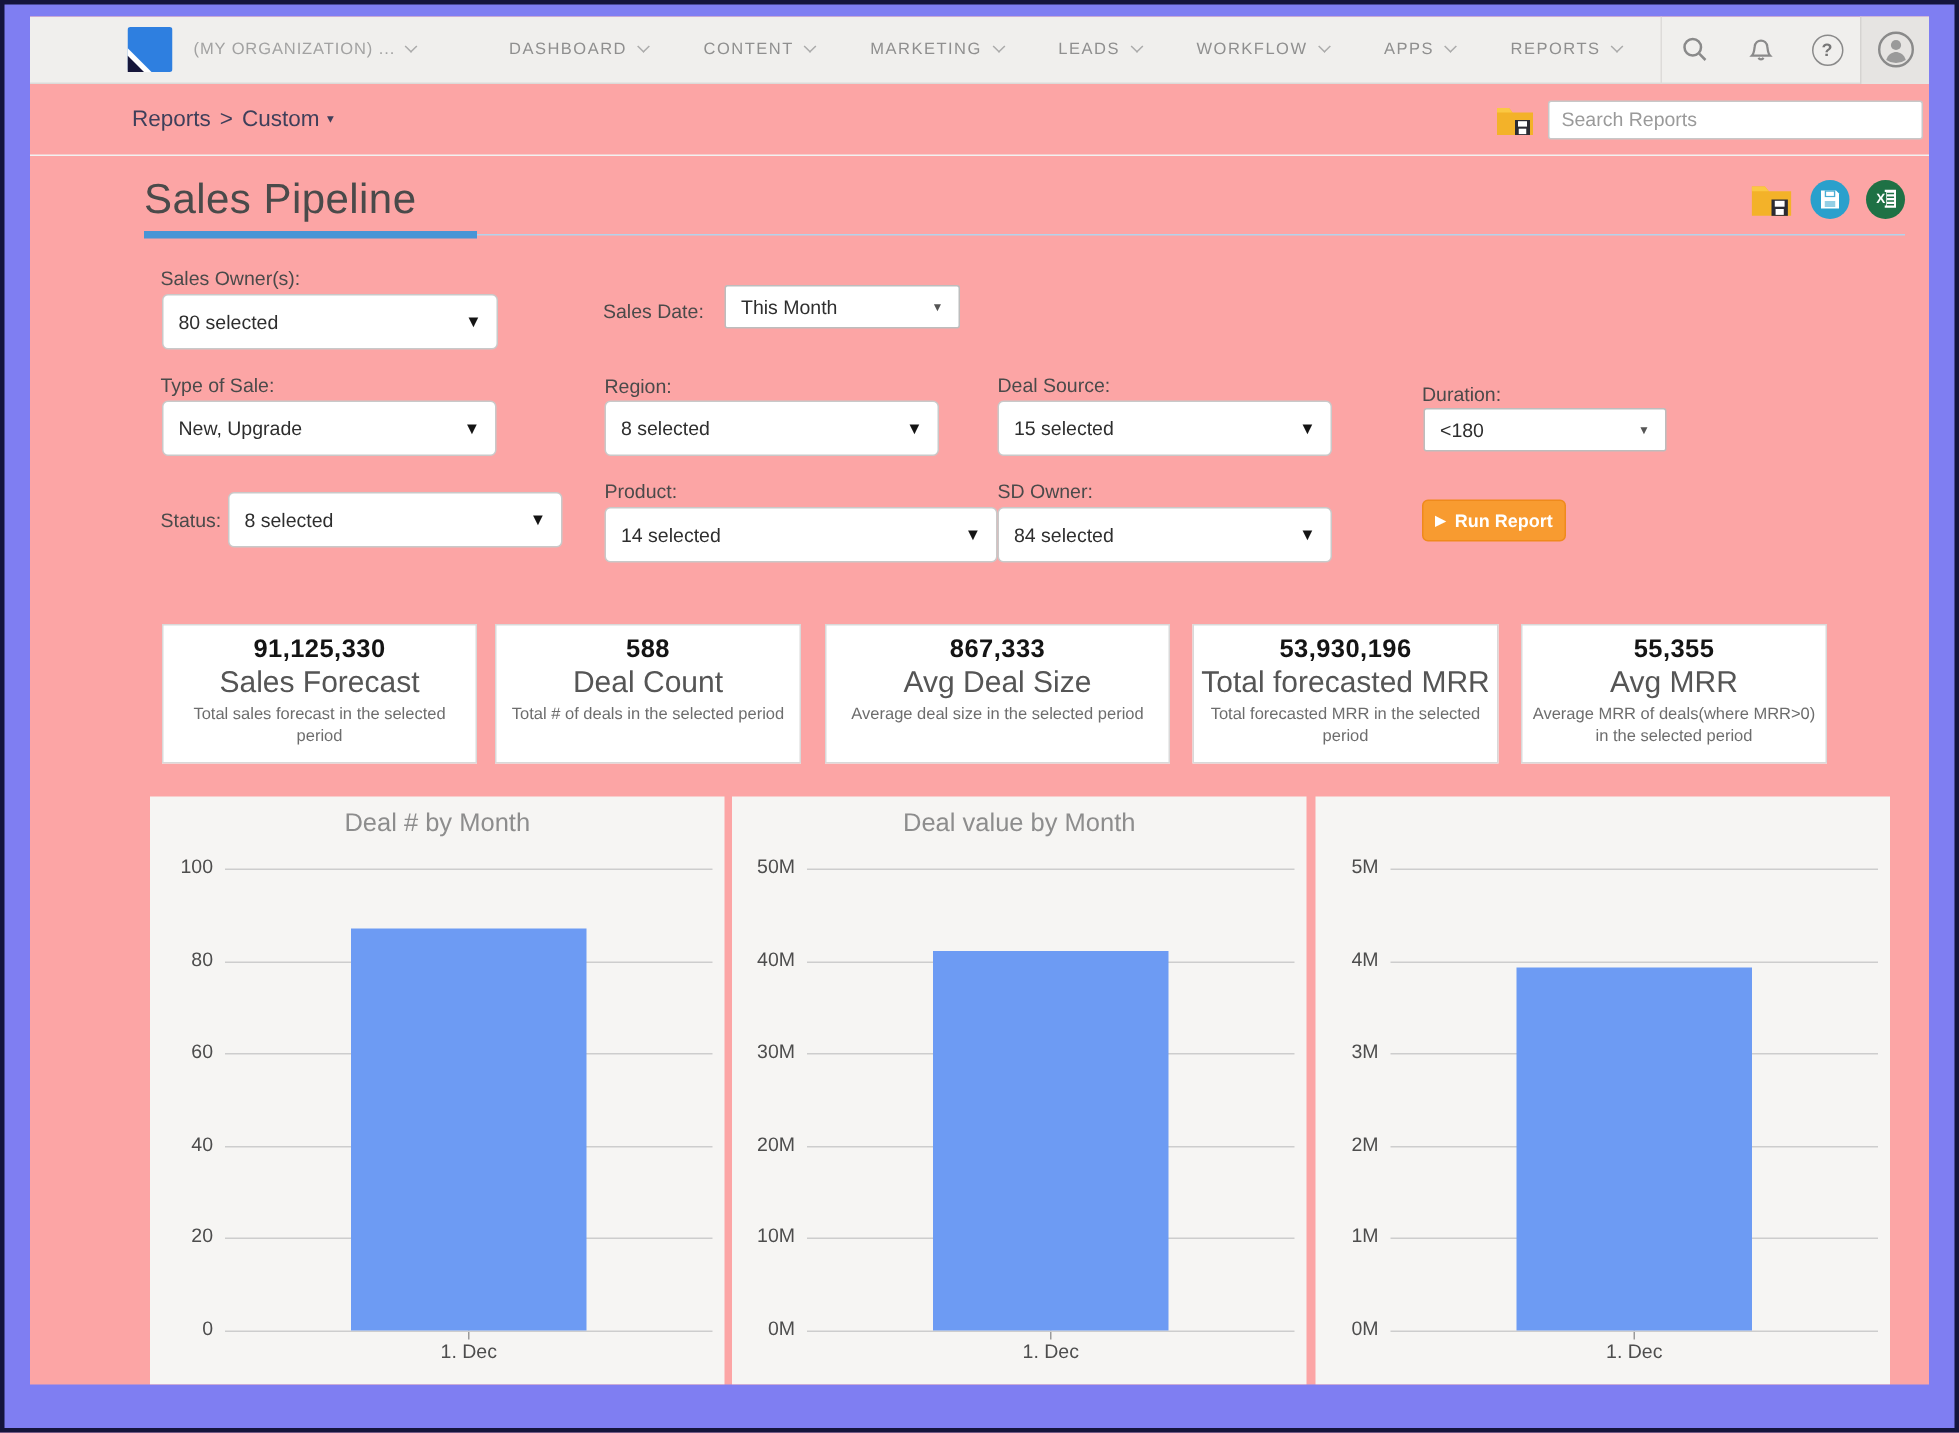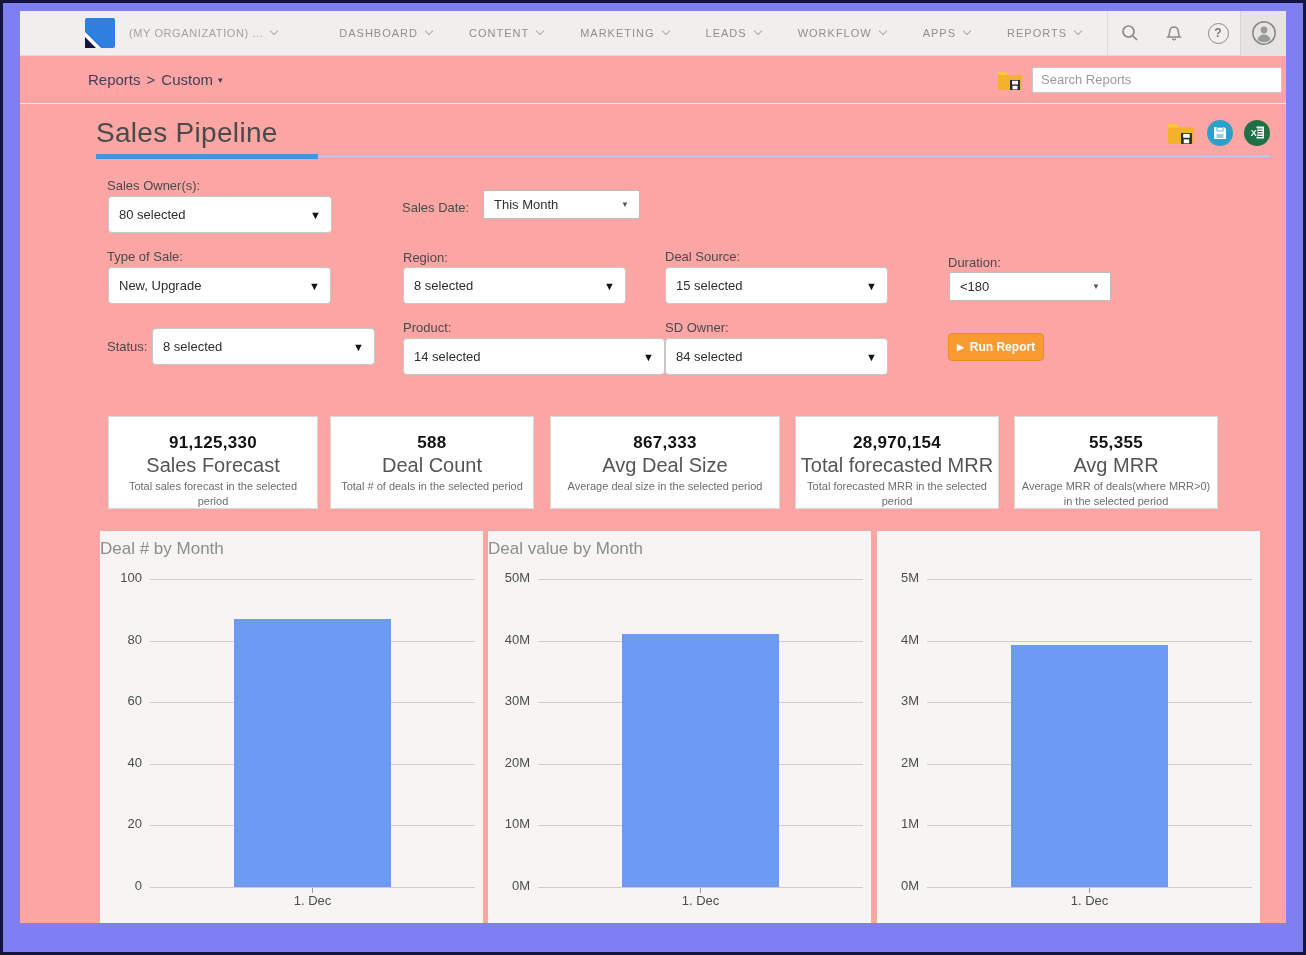--- a/index.html
+++ b/index.html
@@ -69,35 +69,35 @@
   .f-product-label { left:383px; top:159px; }      .f-product { left:383px; top:177px; width:262px; height:37px; }
   .f-sd-owner-label { left:645px; top:159px; }     .f-sd-owner { left:645px; top:177px; width:223px; height:37px; }
   .run-btn { position:absolute; left:928px; top:172px; width:96px; height:28px;
              background:#f89b30; border:1px solid #ef8a1c; border-radius:4px; color:#fff;
              font-size:12px; font-weight:bold; display:flex; align-items:center; justify-content:center;
              gap:6px; cursor:pointer; }
   .run-btn .play { font-size:9px; }
 
   
   .kpi-row { display:flex; margin:5px 0 0 88px; height:93px; }
-  .kpi { border:1px solid #d9d9d9; background:#fff; text-align:center; padding-top:16px; }
+  .kpi { border:1px solid #d9d9d9; background:#fff; text-align:center; padding-top:6px; }
   .kpi:nth-child(1){ width:210px; margin-right:12px; }
   .kpi:nth-child(2){ width:204px; margin-right:16px; }
   .kpi:nth-child(3){ width:230px; margin-right:15px; }
   .kpi:nth-child(4){ width:204px; margin-right:15px; }
   .kpi:nth-child(5){ width:204px; }
   .kpi-value { font-size:17px; font-weight:bold; color:#141414; letter-spacing:.3px; }
   .kpi-title { font-size:20px; color:#555; margin-top:1px; }
   .kpi-desc { font-size:11px; color:#6d6d6d; line-height:1.35; margin-top:2px; padding:0 6px; }
 
   
   .charts-row { position:relative; margin-top:22px; height:392px; }
   .chart-panel { position:absolute; top:0; width:383px; height:392px; background:#f6f5f3; }
   .chart-panel.c0 { left:80px; } .chart-panel.c1 { left:468px; } .chart-panel.c2 { left:857px; }
-  .chart-title { position:absolute; top:8px; left:0; width:100%; text-align:left;
+  .chart-title { position:absolute; top:8px; left:0; width:100%; text-align:center;
                  font-size:17px; color:#8d8d8d; }
   .gridline { position:absolute; left:50px; width:325px; height:1px; background:#cdcdcd; }
   .ytick { position:absolute; left:0; width:42px; text-align:right; font-size:13px; color:#4d4d4d; }
   .bar { position:absolute; left:134px; width:157px; background:#6d9bf3; cursor:pointer; }
   .xtick-mark { position:absolute; left:212px; top:356px; width:1px; height:6px; background:#9a9a9a; }
   .xlabel { position:absolute; left:50px; top:362px; width:325px; text-align:center;
             font-size:13px; color:#4d4d4d; }
 </style>
 </head>
 <body>
@@ -293,21 +293,21 @@
       <div class="kpi-value">588</div>
       <div class="kpi-title">Deal Count</div>
       <div class="kpi-desc">Total # of deals in the selected period</div>
     </div>
     <div class="kpi">
       <div class="kpi-value">867,333</div>
       <div class="kpi-title">Avg Deal Size</div>
       <div class="kpi-desc">Average deal size in the selected period</div>
     </div>
     <div class="kpi">
-      <div class="kpi-value">28,970,154</div>
+      <div class="kpi-value">53,930,196</div>
       <div class="kpi-title">Total forecasted MRR</div>
       <div class="kpi-desc">Total forecasted MRR in the selected period</div>
     </div>
     <div class="kpi">
       <div class="kpi-value">55,355</div>
       <div class="kpi-title">Avg MRR</div>
       <div class="kpi-desc">Average MRR of deals(where MRR&gt;0) in the selected period</div>
     </div>
   </div>
 

